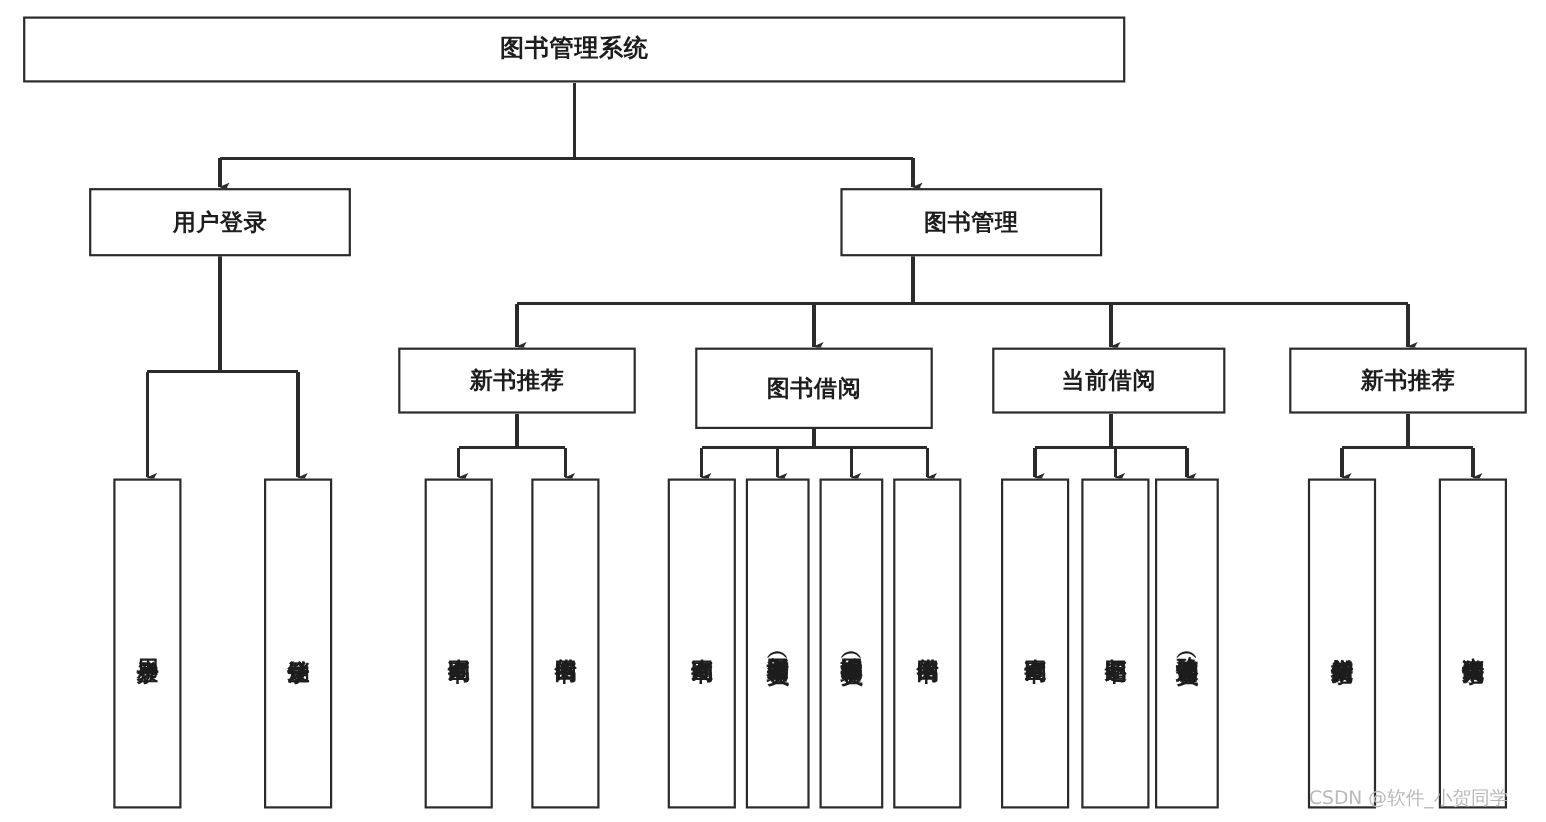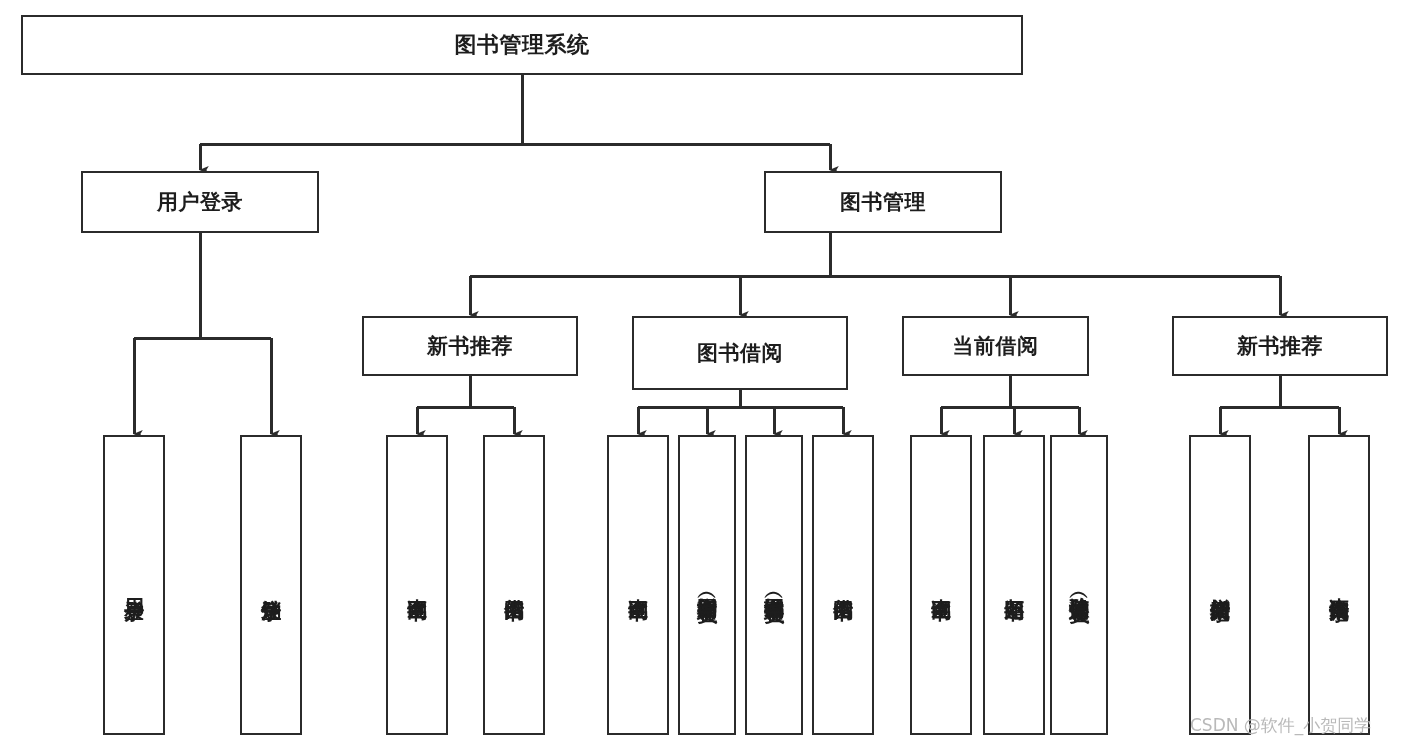--- a/index.html
+++ b/index.html
@@ -124,21 +124,21 @@
       </div>
       <div class="node" style="left: 732px; top: 171px; width: 238px; height: 62px; margin-left: 32px;">
         <span class="node-label">图书管理</span>
       </div>
       <div class="node" style="left: 362px; top: 316px; width: 216px; height: 60px;">
         <span class="node-label">新书推荐</span>
       </div>
       <div class="node" style="left: 632px; top: 316px; width: 216px; height: 74px;">
         <span class="node-label">图书借阅</span>
       </div>
-      <div class="node" style="left: 902px; top: 316px; width: 187px; height: 60px;">
+      <div class="node" style="left: 902px; top: 316px; width: 212px; height: 60px;">
         <span class="node-label">当前借阅</span>
       </div>
       <div class="node" style="left: 1172px; top: 316px; width: 216px; height: 60px;">
         <span class="node-label">新书推荐</span>
       </div>
       <div class="node leaf" style="left: 103px; top: 435px; width: 62px; height: 300px;">
         <span class="node-label">用户登录</span>
       </div>
       <div class="node leaf" style="left: 240px; top: 435px; width: 62px; height: 300px;">
         <span class="node-label">注销登录</span>

